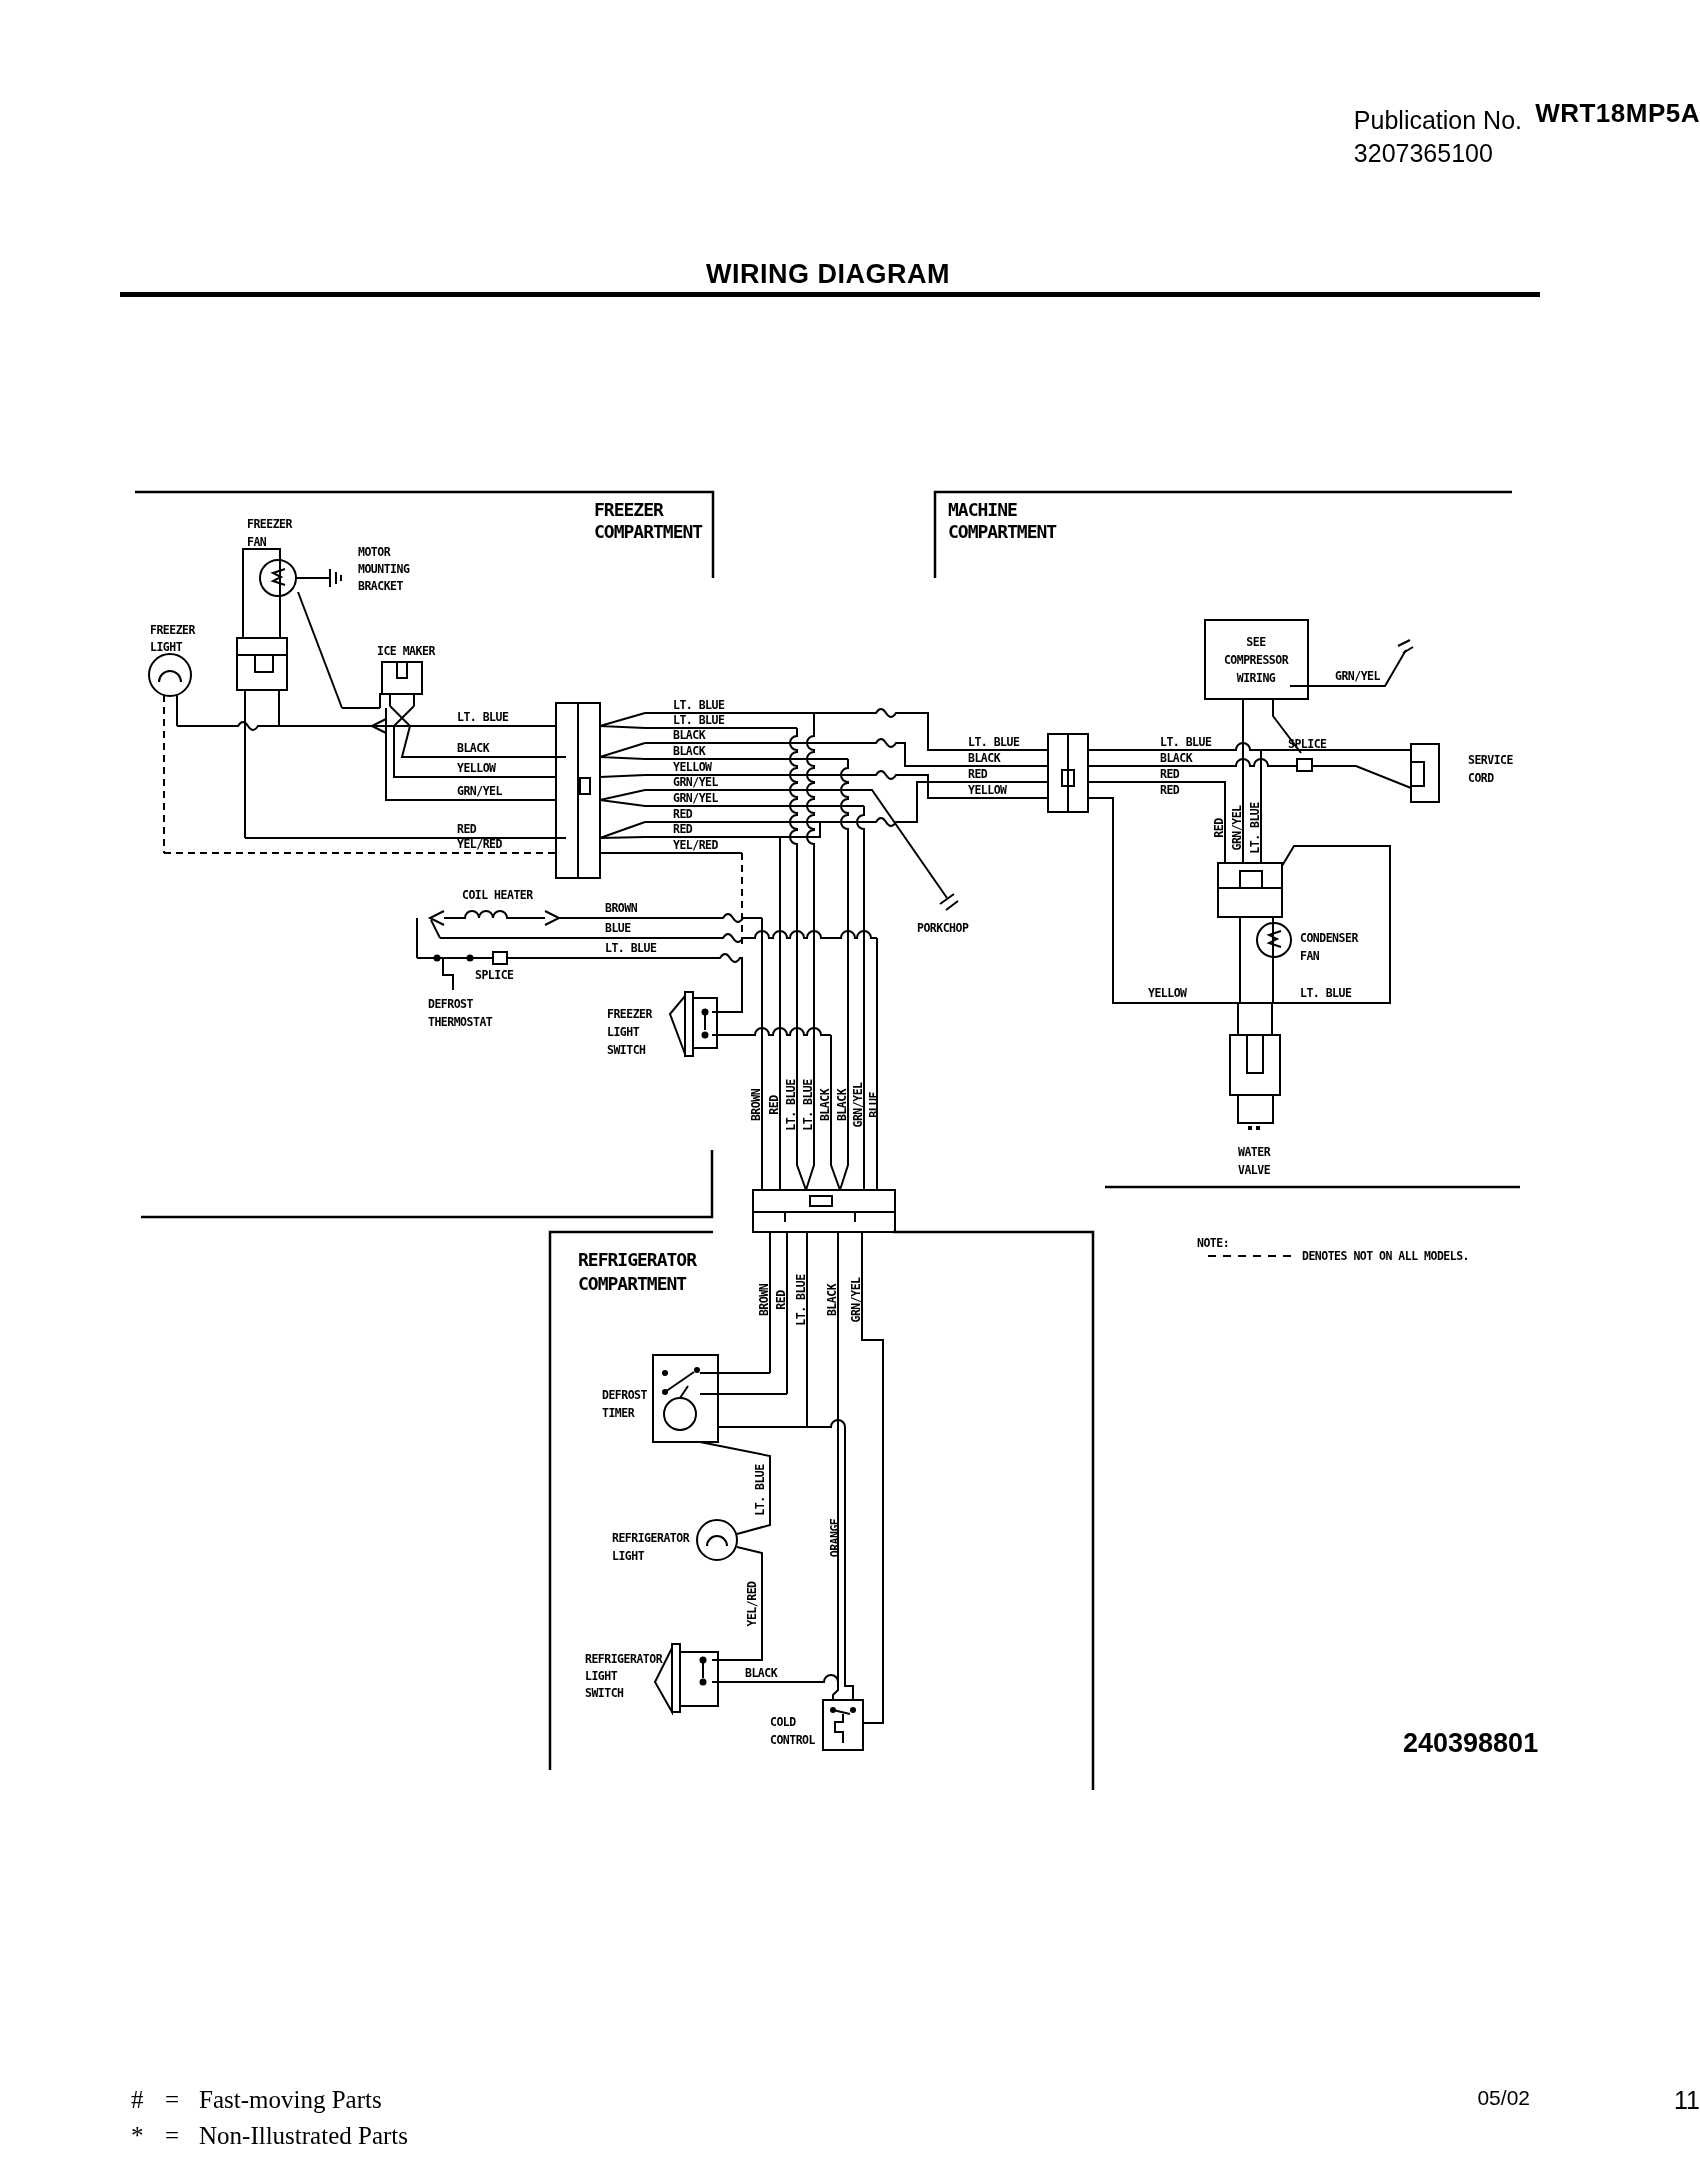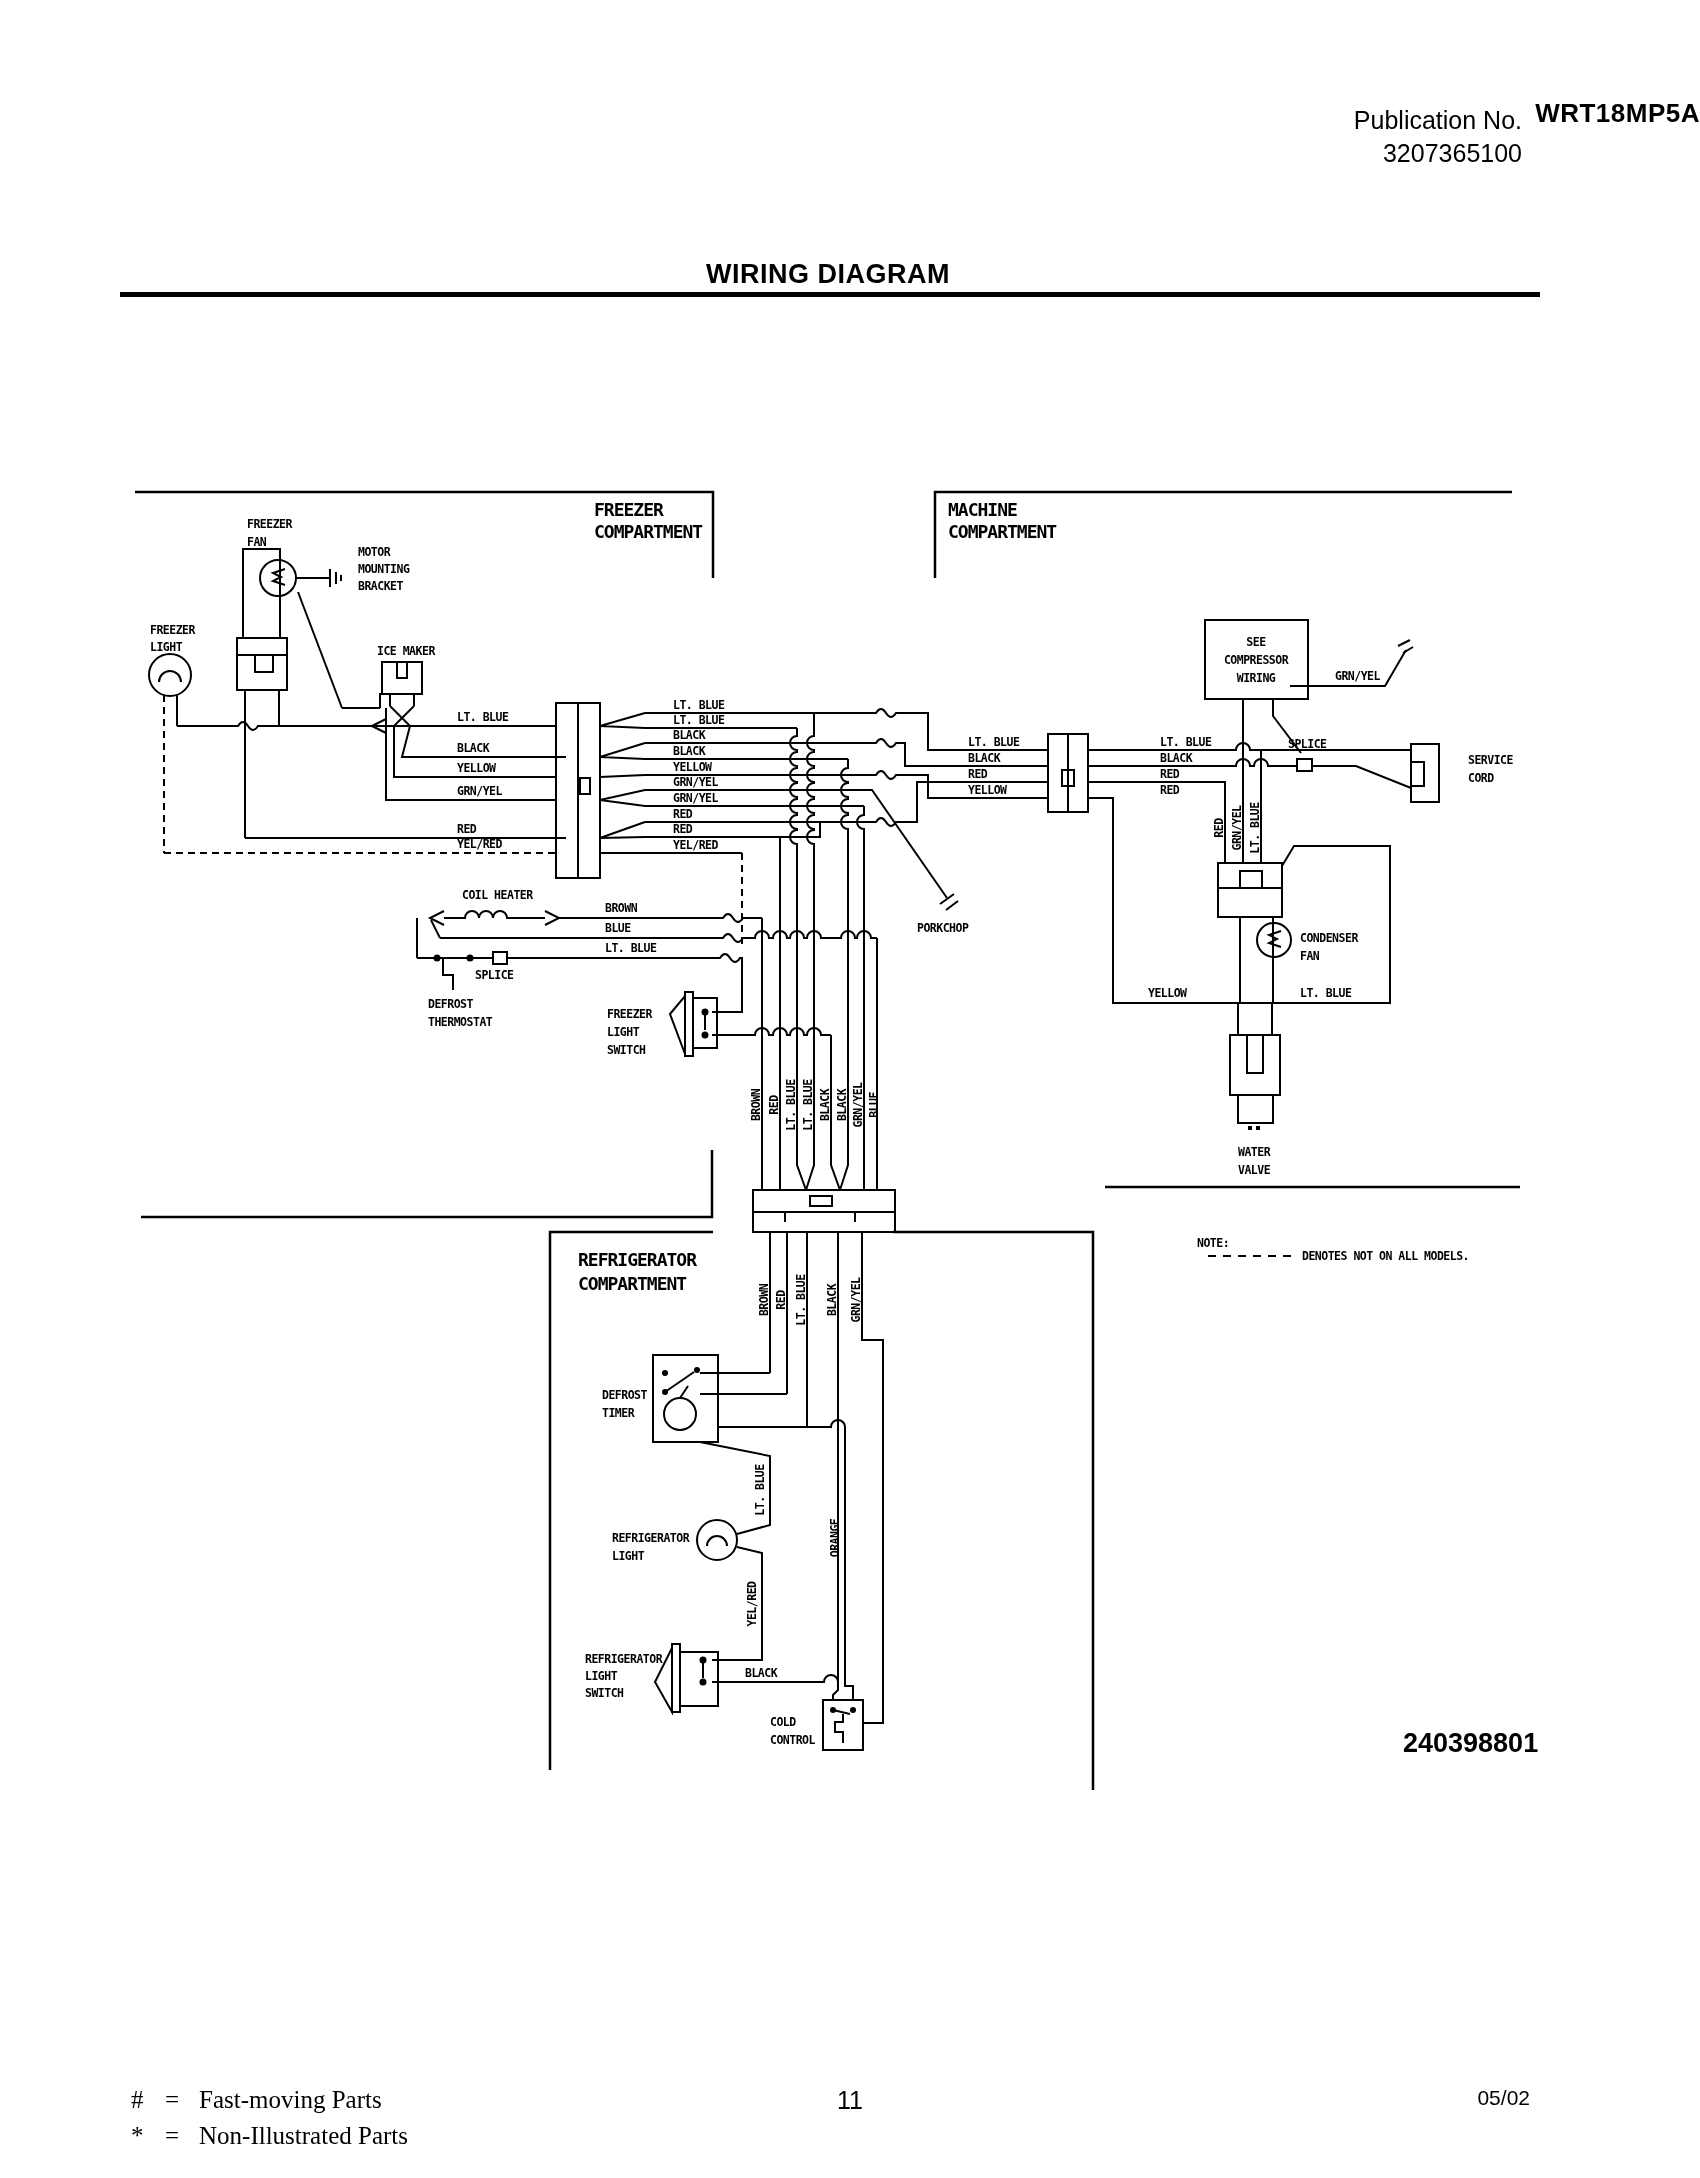--- a/index.html
+++ b/index.html
@@ -1,27 +1,27 @@
 <!DOCTYPE html>
 <html><head>
 <meta charset="utf-8">
 <style>
   html,body{margin:0;padding:0;background:#fff;}
   body{width:1700px;height:2178px;position:relative;font-family:"Liberation Sans",sans-serif;color:#000;}
   .abs{position:absolute;}
   .model{top:98px;left:0;width:1700px;text-align:right;font-size:26px;font-weight:bold;letter-spacing:0.5px;}
-  .pub{top:104px;right:178px;text-align:right;font-size:25px;line-height:33px;}
+  .pub{top:104px;right:178px;font-size:25px;line-height:33px;}
   .title{top:243px;left:706px;font-size:27px;font-weight:bold;letter-spacing:0.5px;margin-top:16px;}
   .rule{top:292px;left:120px;width:1420px;height:5px;background:#000;}
   .footer-legend{left:131px;font-size:25px;font-family:Liberation Serif, serif;}
   .fl1{top:2086px;}
   .fl2{top:2122px;}
   .footer-legend .sym{display:inline-block;width:34px;}
   .footer-legend .eq{display:inline-block;width:34px;}
-  .pageno{top:2086px;left:0;width:1700px;text-align:center;font-size:25px;}
+  .pageno{top:2086px;left:0;width:1700px;text-align:right;font-size:25px;}
   .date{top:2086px;right:170px;font-size:21px;}
   svg{position:absolute;top:0;left:0;}
   svg text{fill:#000;}
   .lbl{font-family:"DejaVu Sans Mono",monospace;font-size:11.5px;font-weight:bold;letter-spacing:-0.5px;}
   .big{font-family:"DejaVu Sans Mono",monospace;font-size:18px;font-weight:bold;letter-spacing:-1px;}
   .pn{font-family:"Liberation Sans",sans-serif;font-size:27px;font-weight:bold;}
   .wire{stroke:#000;stroke-width:2;fill:none;}
   .wired{stroke:#000;stroke-width:2;fill:none;stroke-dasharray:7 5;}
   .bord{stroke:#000;stroke-width:2.5;fill:none;}
   .sym{stroke:#000;stroke-width:2;fill:none;}

